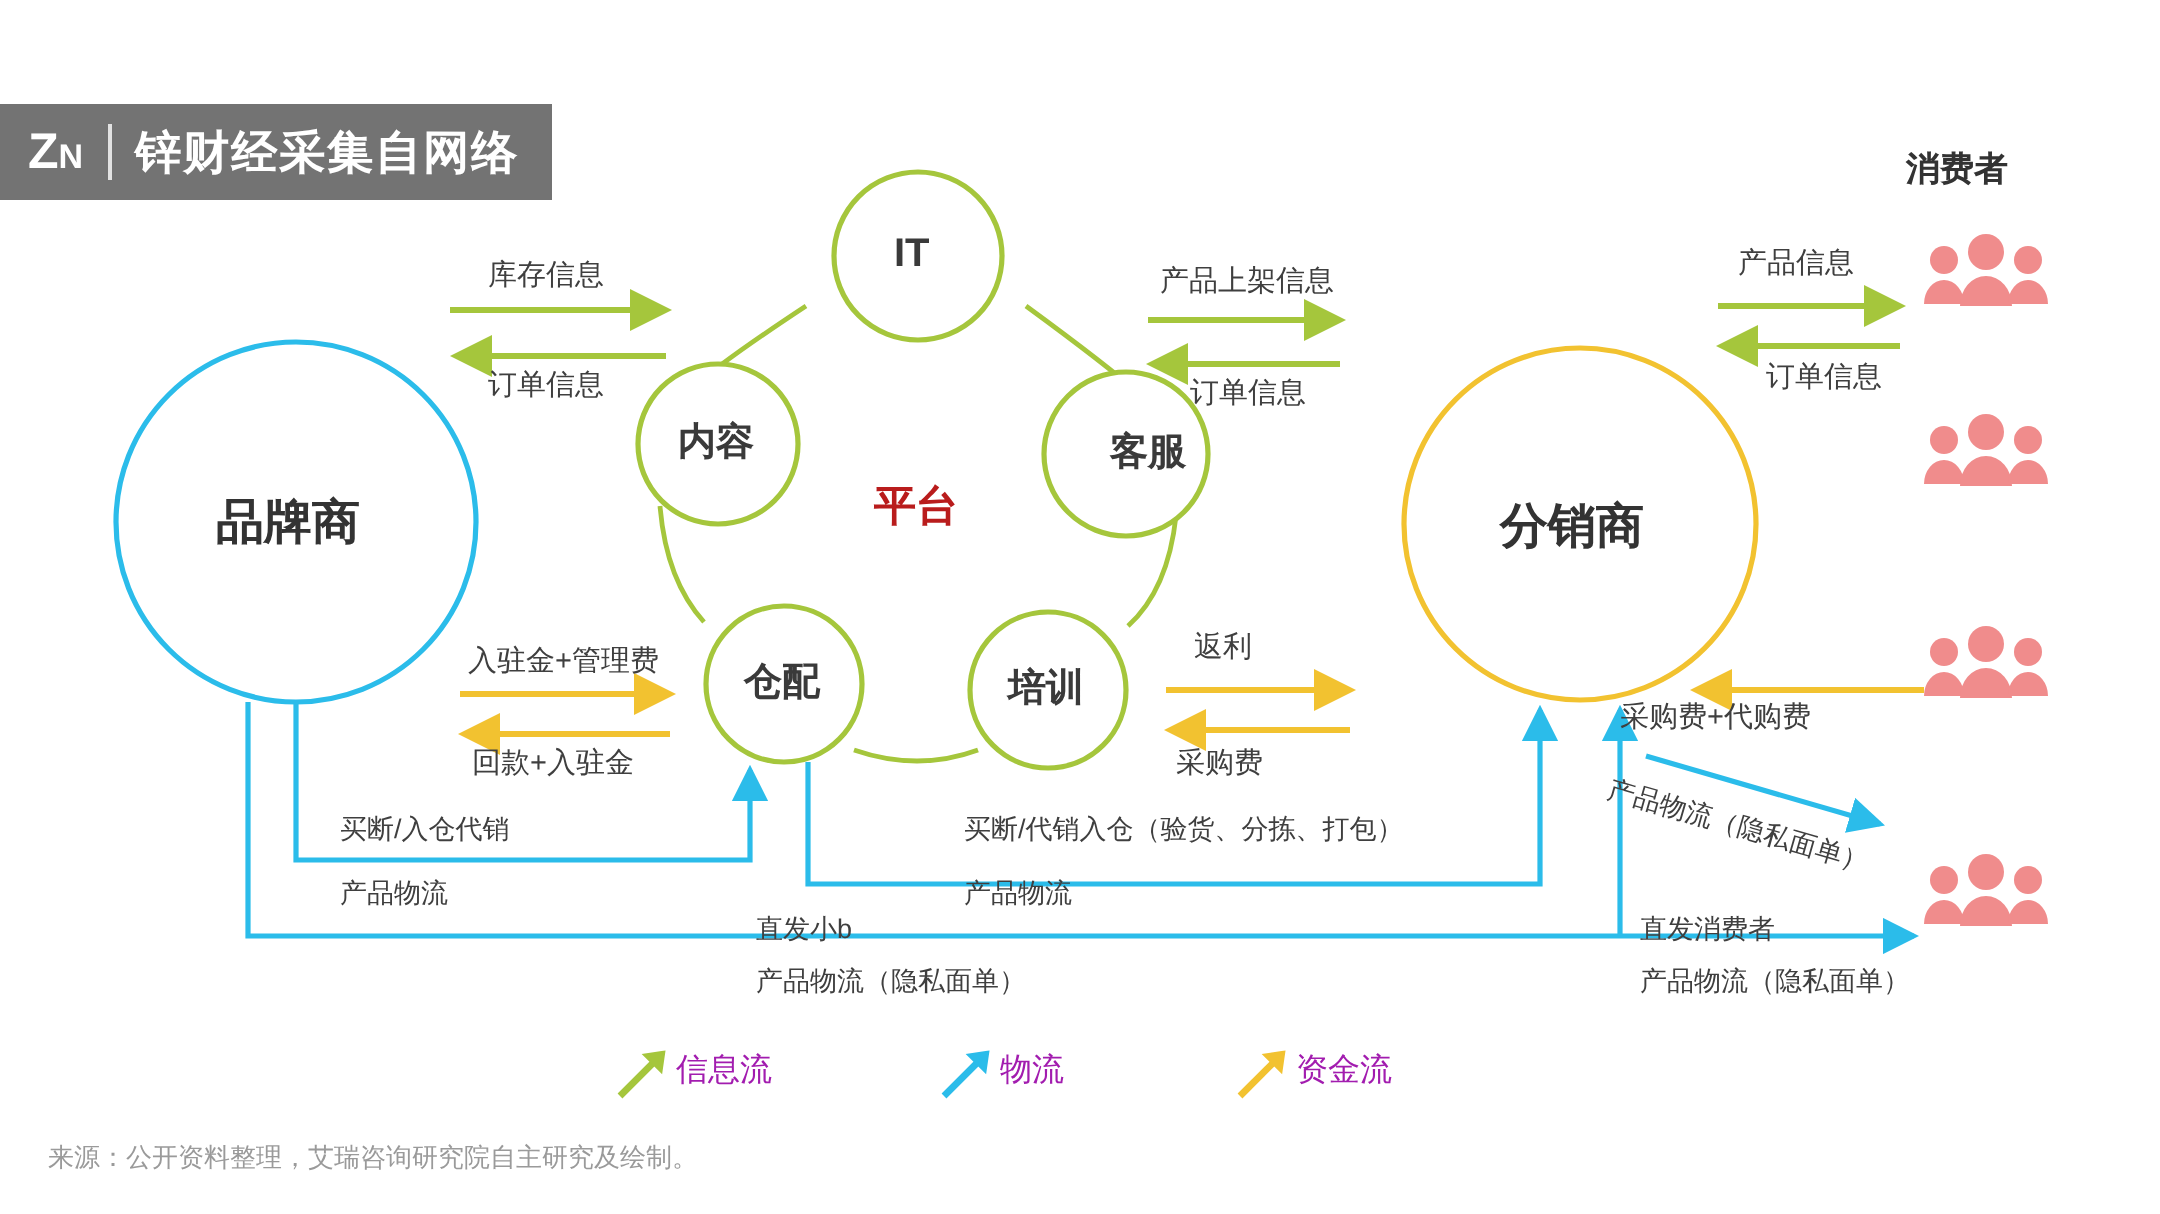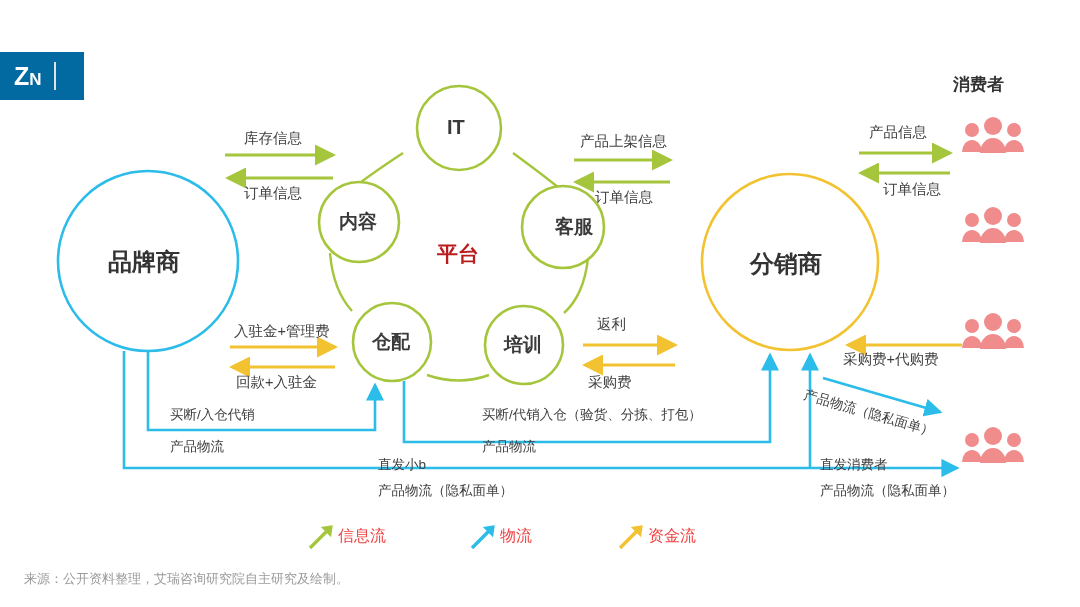--- a/index.html
+++ b/index.html
@@ -6,21 +6,21 @@
   body{
     width:1080px;height:607px;position:relative;overflow:hidden;
     font-family:"Liberation Sans","DejaVu Sans",sans-serif;
     color:#3b3b3b;
   }
   #diagram-svg{position:absolute;left:0;top:0;width:1080px;height:607px;}
 
   
   .watermark{
     position:absolute;left:0;top:52px;height:48px;
-    background:#0369a1;display:flex;align-items:center;
+    background:#737373;display:flex;align-items:center;
     padding:0 16px 0 14px;box-sizing:border-box;
   }
   .wm-zn{
     color:#ffffff;font-weight:bold;font-size:25px;letter-spacing:0px;
     font-family:"Liberation Sans",sans-serif;line-height:1;
   }
   .wm-zn .sm{font-size:17px;}
   .wm-bar{
     width:2px;height:28px;background:#e2e2e2;margin:0 12px 0 12px;
   }
@@ -31,30 +31,31 @@
 
   
   .lbl{position:absolute;white-space:nowrap;line-height:1;}
 
   .node-title{font-size:24px;font-weight:bold;color:#333;}
   .node-sub{font-size:19px;font-weight:bold;color:#3a3a3a;}
   .platform-title{font-size:21px;font-weight:bold;color:#b91c1c;}
   .flowlabel{font-size:14.5px;color:#3f3f3f;}
   .flowlabel-sm{font-size:13.5px;color:#3f3f3f;}
   .consumer-title{font-size:17px;font-weight:bold;color:#333;}
-  .legend-label{font-size:16px;color:#ef4444;}
+  .legend-label{font-size:16px;color:#a21caf;}
   .source{font-size:13px;color:#9a9a9a;}
   .rot-lbl{font-size:13.5px;color:#3f3f3f;transform-origin:left top;}
 </style>
 </head>
 <body>
 
 <div class="watermark">
   <span class="wm-zn"><span>Z</span><span class="sm">N</span></span>
   <span class="wm-bar"></span>
+  <span class="wm-text">锌财经采集自网络</span>
 </div>
 
 <svg id="diagram-svg" viewBox="0 0 1080 607">
   <defs>
     <marker id="ag" markerWidth="7" markerHeight="7" refX="6" refY="3.5" orient="auto">
       <path d="M0,0 L7,3.5 L0,7 Z" fill="#a5c63c"></path>
     </marker>
     <marker id="ay" markerWidth="7" markerHeight="7" refX="6" refY="3.5" orient="auto">
       <path d="M0,0 L7,3.5 L0,7 Z" fill="#f2c230"></path>
     </marker>
@@ -168,21 +169,21 @@
 <div class="lbl flowlabel" style="left:244px;top:186px;">订单信息</div>
 <div class="lbl flowlabel" style="left:580px;top:134px;">产品上架信息</div>
 <div class="lbl flowlabel" style="left:595px;top:190px;">订单信息</div>
 <div class="lbl flowlabel" style="left:869px;top:125px;">产品信息</div>
 <div class="lbl flowlabel" style="left:883px;top:182px;">订单信息</div>
 
 <div class="lbl flowlabel" style="left:234px;top:324px;">入驻金+管理费</div>
 <div class="lbl flowlabel" style="left:236px;top:375px;">回款+入驻金</div>
 <div class="lbl flowlabel" style="left:597px;top:317px;">返利</div>
 <div class="lbl flowlabel" style="left:588px;top:375px;">采购费</div>
-<div class="lbl flowlabel" style="left:843px;top:352px;">采购费+代购费</div>
+<div class="lbl flowlabel" style="left:810px;top:352px;">采购费+代购费</div>
 
 <div class="lbl flowlabel-sm" style="left:170px;top:408px;">买断/入仓代销</div>
 <div class="lbl flowlabel-sm" style="left:170px;top:440px;">产品物流</div>
 
 <div class="lbl flowlabel-sm" style="left:482px;top:408px;">买断/代销入仓（验货、分拣、打包）</div>
 <div class="lbl flowlabel-sm" style="left:482px;top:440px;">产品物流</div>
 
 <div class="lbl flowlabel-sm" style="left:378px;top:458px;">直发小b</div>
 <div class="lbl flowlabel-sm" style="left:378px;top:484px;">产品物流（隐私面单）</div>
 

